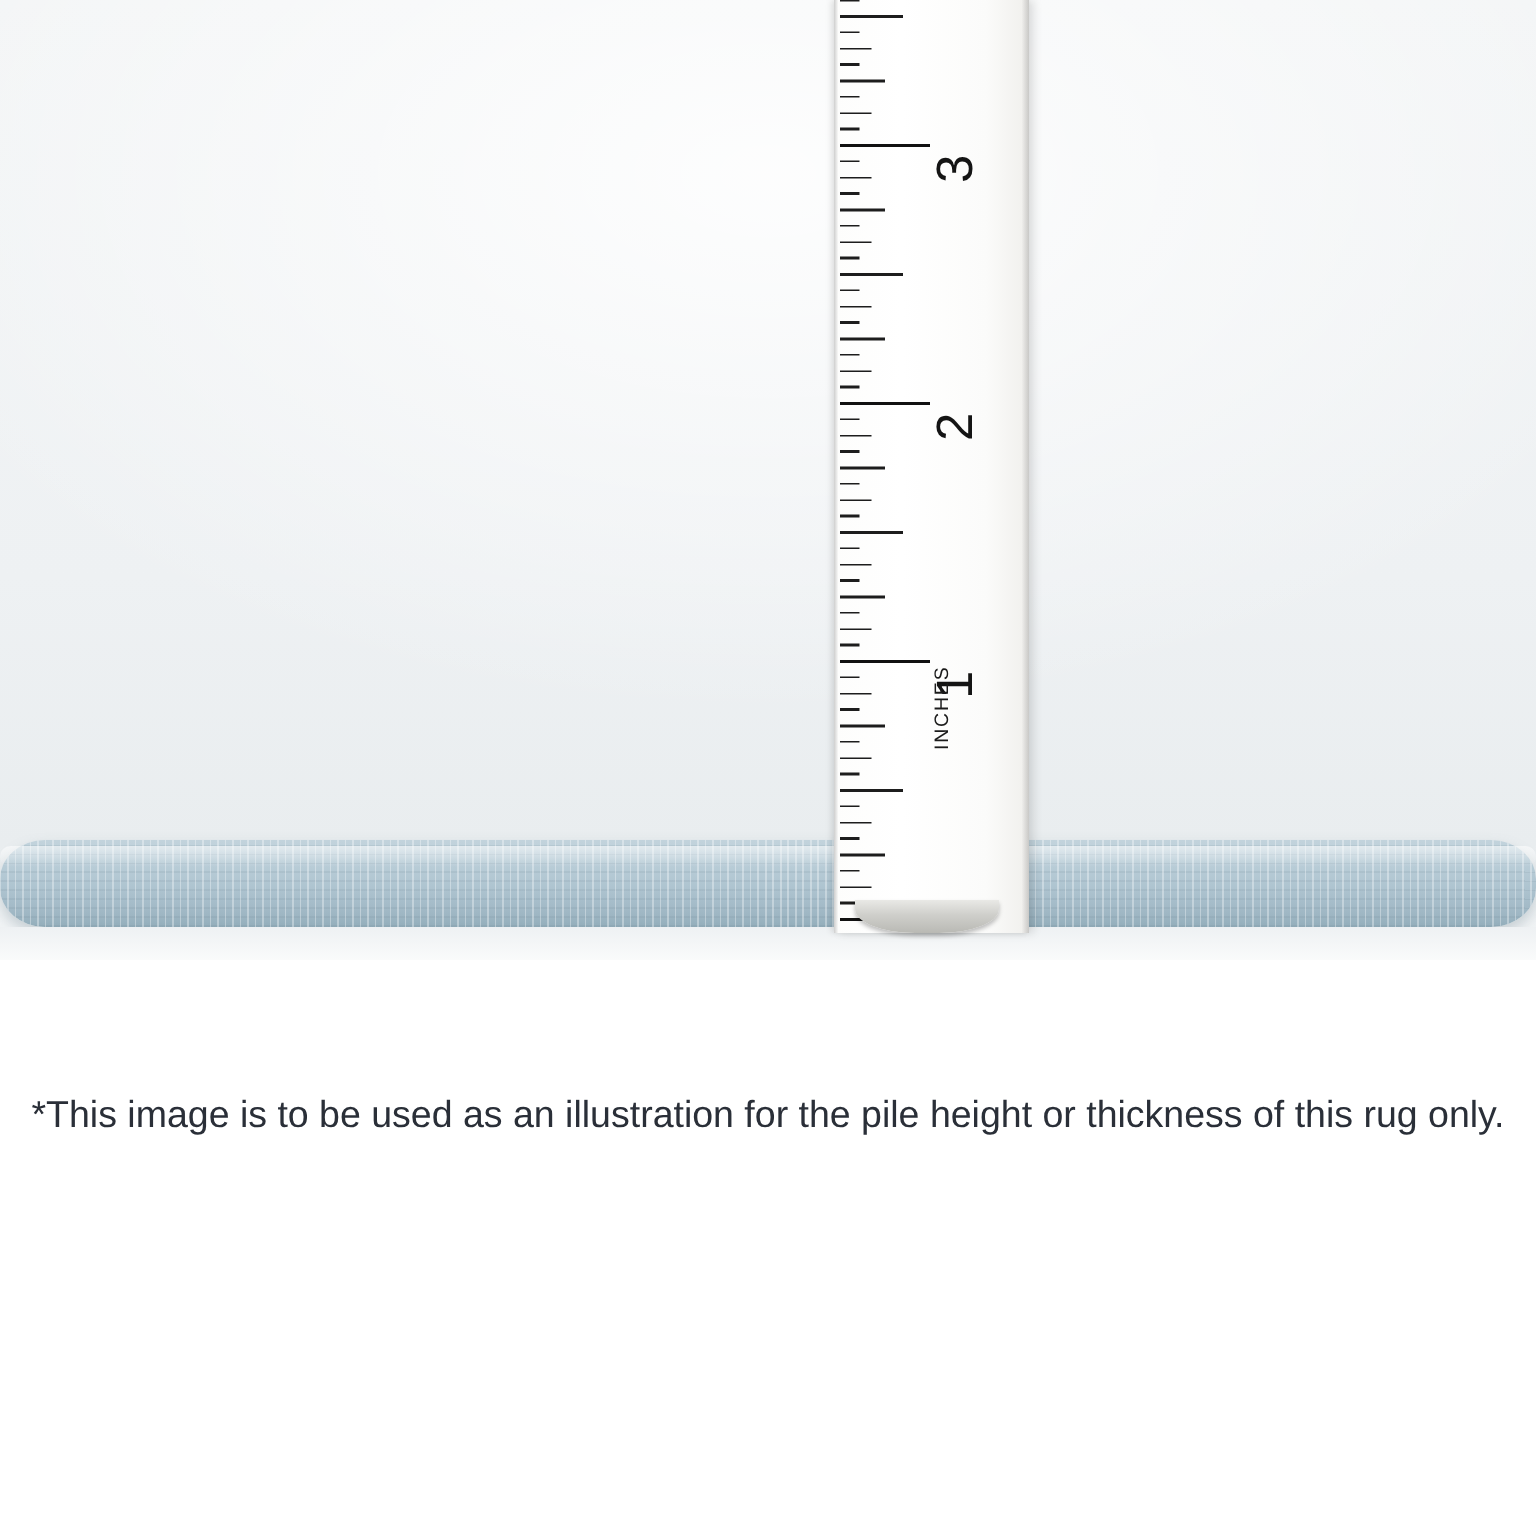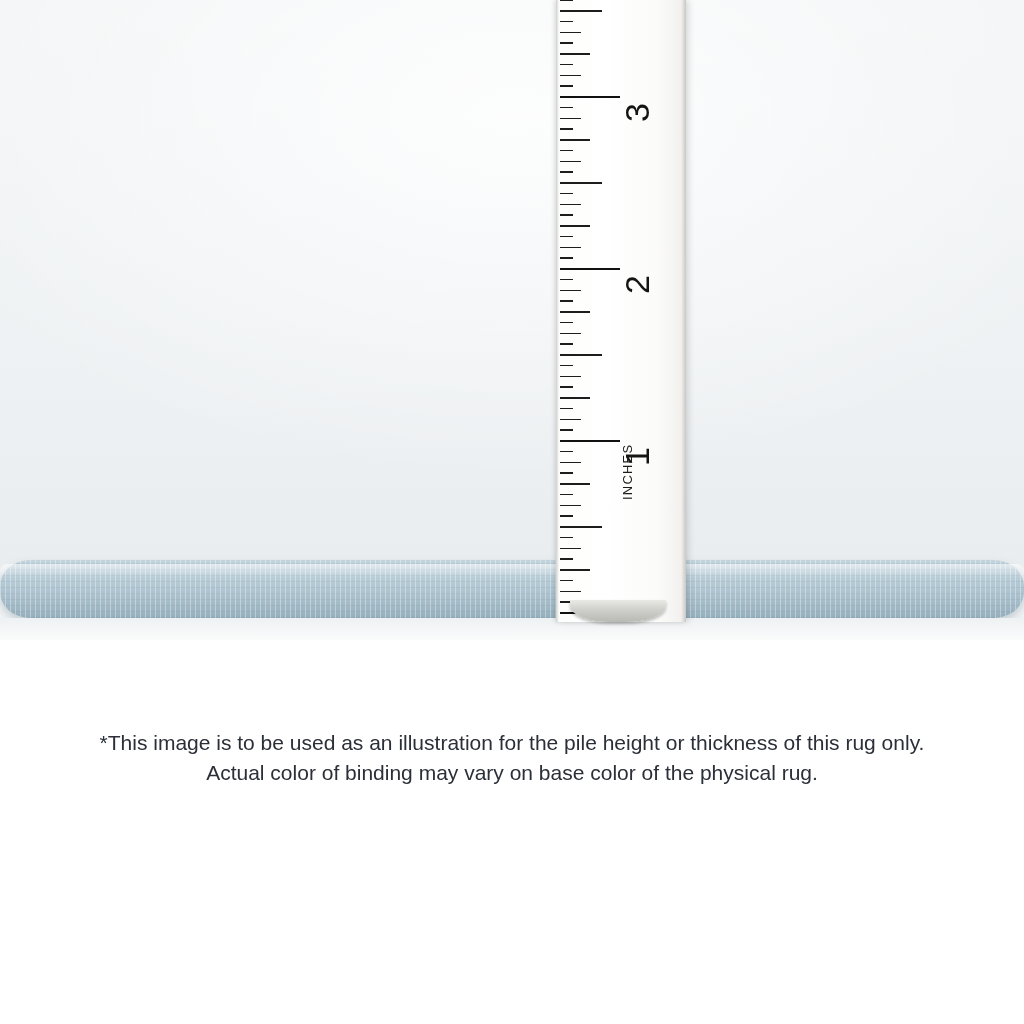--- a/index.html
+++ b/index.html
@@ -152,21 +152,21 @@
   }
 
   
   .caption {
     position: absolute;
     left: 0;
     top: 728px;
     width: 1024px;
     text-align: center;
     color: #2a2f38;
-    font-size: 21px;
+    font-size: 25px;
     line-height: 30px;
     font-family: "Liberation Sans", sans-serif;
   }
   .caption .line { display: block; }
 </style>
 </head>
 <body>
 
 <div id="scene">
 
@@ -246,16 +246,15 @@
           <div class="num" style="top: 294px;">2</div>
           <div class="num" style="top: 122px;">3</div>
         </div>
       <div class="inches-label">INCHES</div>
       <div class="ruler-tip"></div>
     </div>
   </div>
 
   <div class="caption">
     <span class="line">*This image is to be used as an illustration for the pile height or thickness of this rug only.</span>
-    <span class="line">Actual color of binding may vary on base color of the physical rug.</span>
   </div>
 
 </div>
 
 </body></html>

